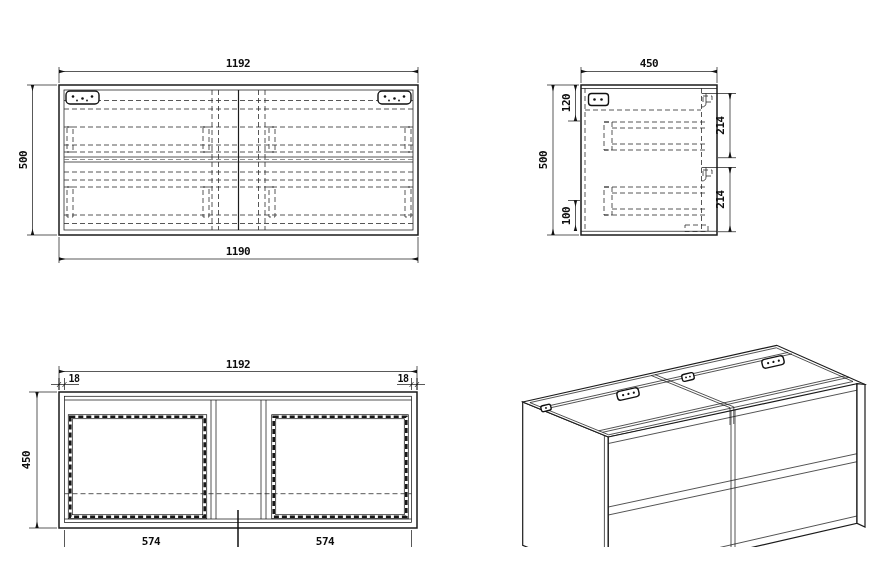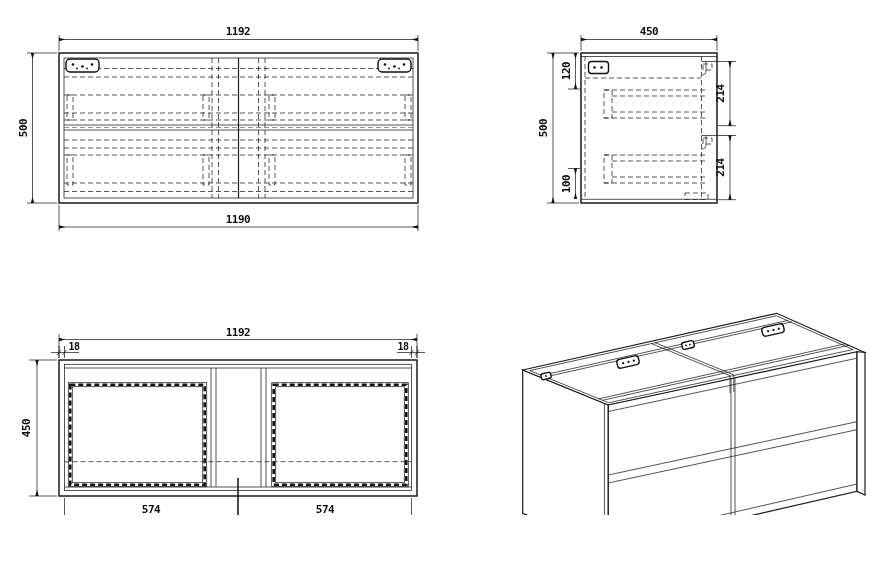--- a/index.html
+++ b/index.html
@@ -1,17 +1,17 @@
 <!DOCTYPE html>
 <html><head>
 <meta charset="utf-8">
 <style>
   html,body{margin:0;padding:0;background:#ffffff;}
   .stage{position:relative;width:889px;height:515px;background:#ffffff;overflow:hidden;
-         font-family:"DejaVu Sans Mono",monospace;}
+         font-family:"DejaVu Sans Mono",monospace;margin-top:32px;}
   svg{display:block}
   .ol{fill:none;stroke:#1b1b1b;stroke-width:1.5;}
   .fc{fill:#ffffff;stroke:#1b1b1b;stroke-width:1.2;}
   .th{fill:none;stroke:#1b1b1b;stroke-width:0.75;}
   .hid{fill:none;stroke:#2c2c2c;stroke-width:0.8;stroke-dasharray:5 3;}
   .hidg{fill:none;stroke:#777;stroke-width:0.8;stroke-dasharray:5 3;}
   .hatch{fill:none;stroke:#161616;stroke-width:2.6;stroke-dasharray:5 3;}
   .dim{fill:none;stroke:#111;stroke-width:0.7;}
   .dimtxt{font:bold 11px "DejaVu Sans Mono",monospace;fill:#0d0d0d;letter-spacing:-0.5px;}
   .dimtxt.sm{font-size:10px;}

